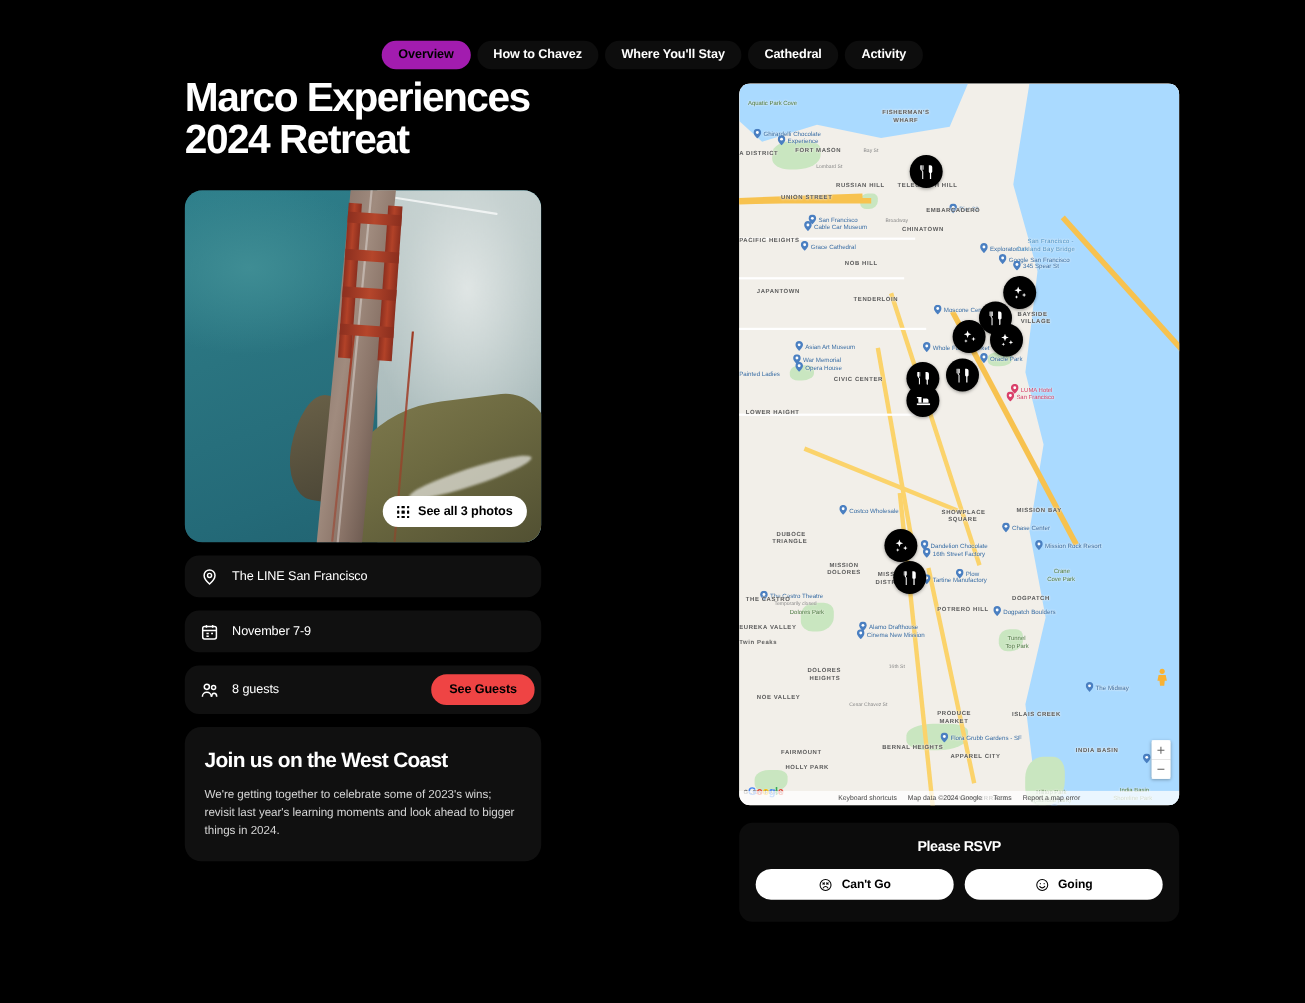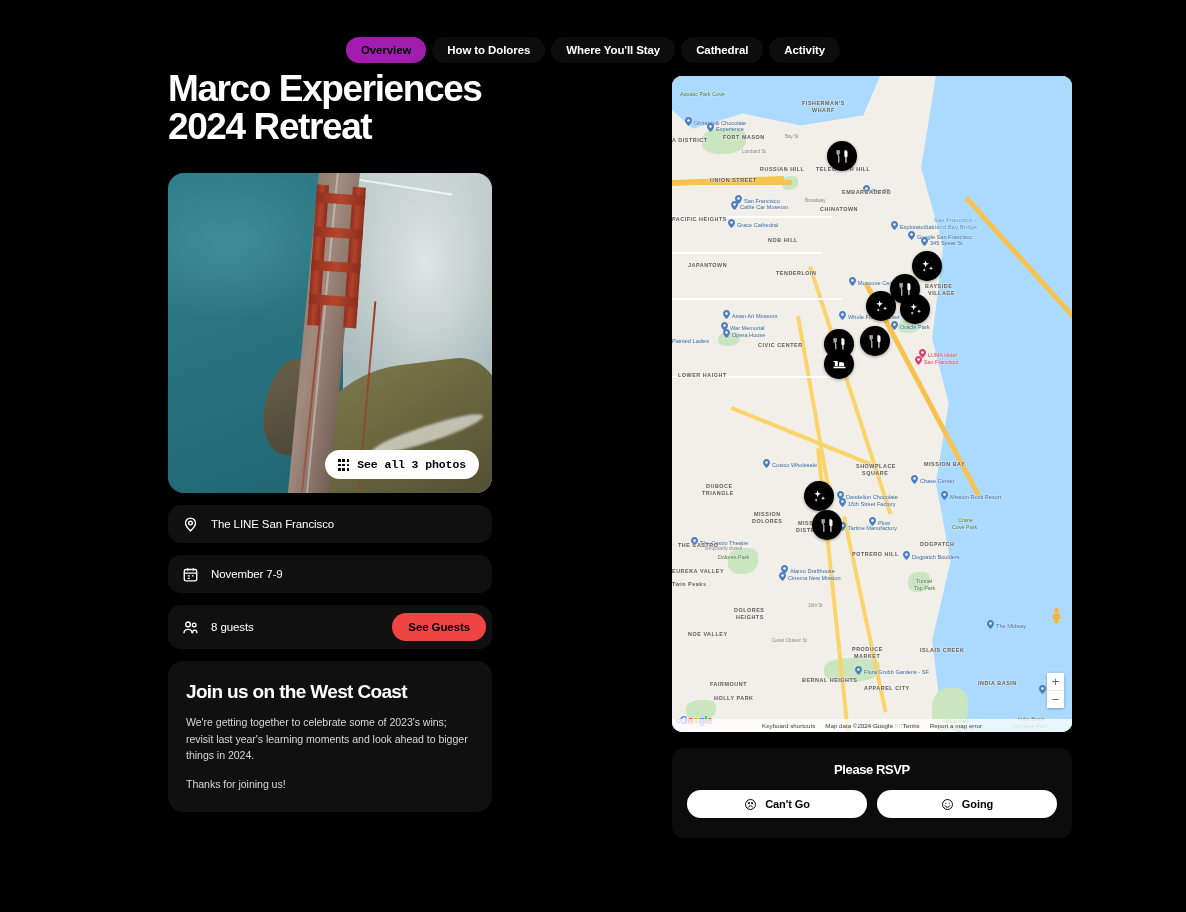--- a/index.html
+++ b/index.html
@@ -98,21 +98,21 @@
     position: absolute; right: 2%; bottom: 16%; width: 36%; height: 5%;
     background: rgba(255,255,255,0.6);
     border-radius: 50%; transform: rotate(-18deg); filter: blur(1.2px);
   }
 
   .photos-btn {
     position: absolute; right: 13px; bottom: 14px;
     display: flex; align-items: center; gap: 8px;
     background: #fff; color: #000; border: none;
     border-radius: 999px; padding: 8px 13px;
-    font-size: 11.5px; font-weight: 700; letter-spacing: -0.1px; cursor: pointer; font-family: Liberation Mono, monospace;
+    font-size: 11.5px; font-weight: 700; letter-spacing: -0.1px; cursor: pointer;
   }
   .grid-icon { display: grid; grid-template-columns: repeat(3, 2.5px); gap: 1.8px; }
   .grid-icon i { width: 2.5px; height: 2.5px; background: #000; border-radius: 0.5px; display: block; }
 
   .info-row {
     display: flex; align-items: center;
     margin-top: 12px; background: #101010; border-radius: 13px;
     height: 38px; padding: 0 12px 0 14px; position: relative;
   }
   .info-row.tall { height: 44px; }
@@ -244,21 +244,21 @@
   }
   .rsvp-btn svg { width: 13px; height: 13px; display: block; }
 </style>
 </head>
 <body>
 
 <div class="page">
 
   <div class="navbar">
     <button class="nav-tab active">Overview</button>
-    <button class="nav-tab">How to Dolores</button>
+    <button class="nav-tab">How to Chavez</button>
     <button class="nav-tab">Where You'll Stay</button>
     <button class="nav-tab">Cathedral</button>
     <button class="nav-tab">Activity</button>
   </div>
 
   <div class="left-col">
 
     <h1 class="hero-title">Marco Experiences 2024 Retreat</h1>
 
     <div class="photo-card">
@@ -326,21 +326,20 @@
           <path d="M14.8 20.2c0-2.6 1-4.4 3-4.4 2 0 3.4 1.8 3.4 4.4"></path>
         </svg>
       </span>
       <span class="txt">8 guests</span>
       <button class="see-guests-btn">See Guests</button>
     </div>
 
     <div class="desc-card">
       <div class="desc-title">Join us on the West Coast</div>
       <p class="desc-body">We're getting together to celebrate some of 2023's wins; revisit last year's learning moments and look ahead to bigger things in 2024.</p>
-      <p class="desc-body">Thanks for joining us!</p>
     </div>
   </div>
 
   <div class="map-panel">
     <div class="map-land"></div>
     <div class="map-bay"></div>
     <div class="map-bay2"></div>
 
     <div class="map-green" style="left:30px;top:52px;width:44px;height:26px"></div>
     <div class="map-green" style="left:110px;top:100px;width:16px;height:14px"></div>

